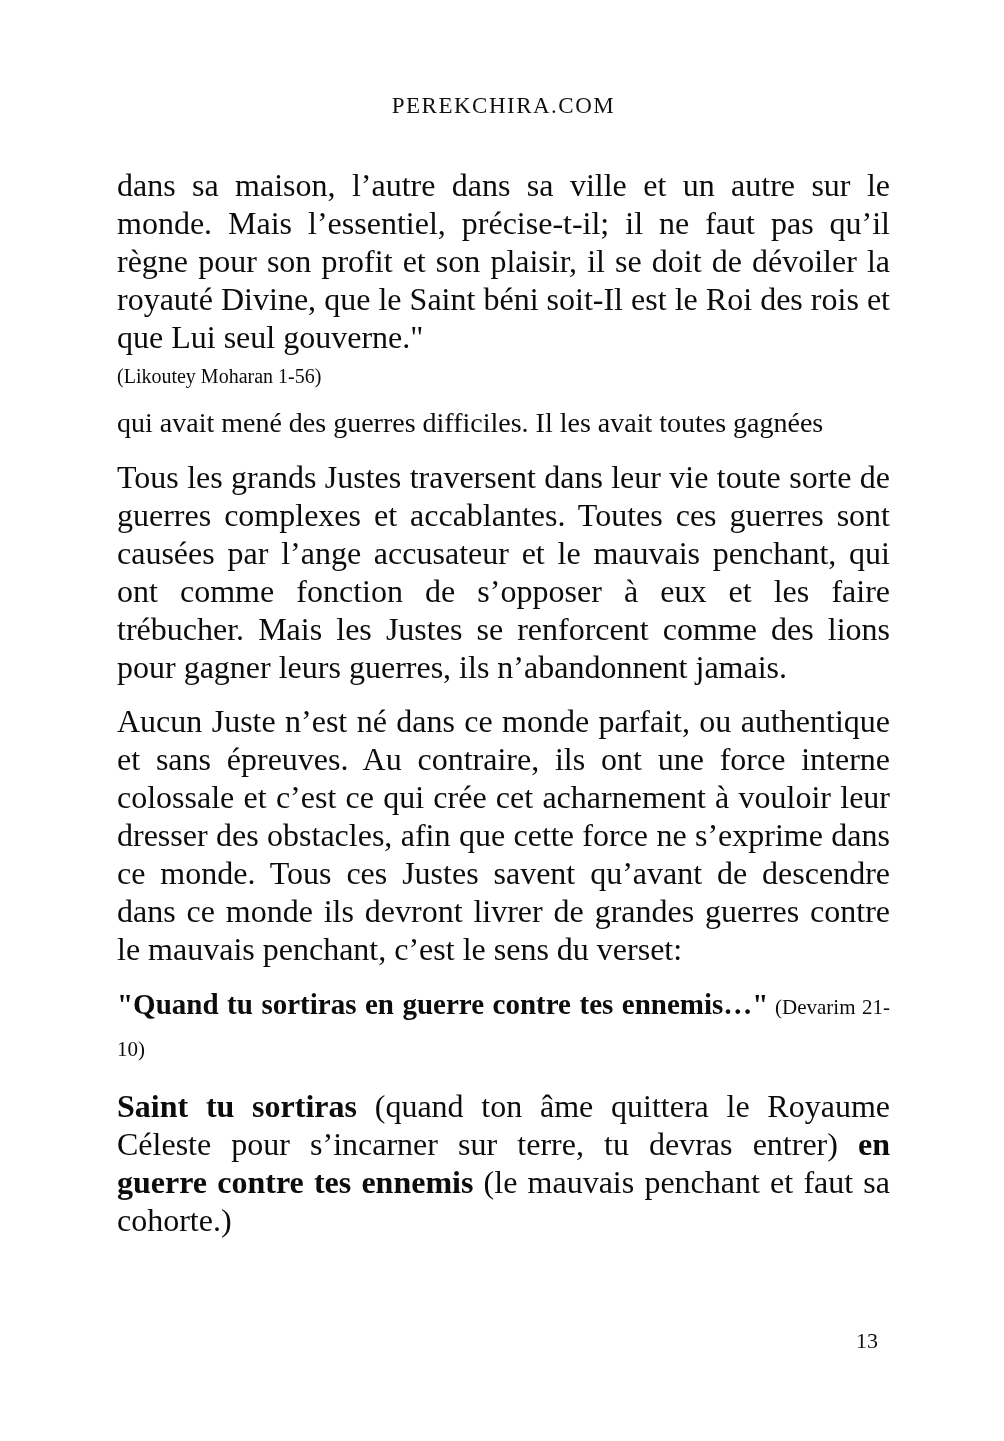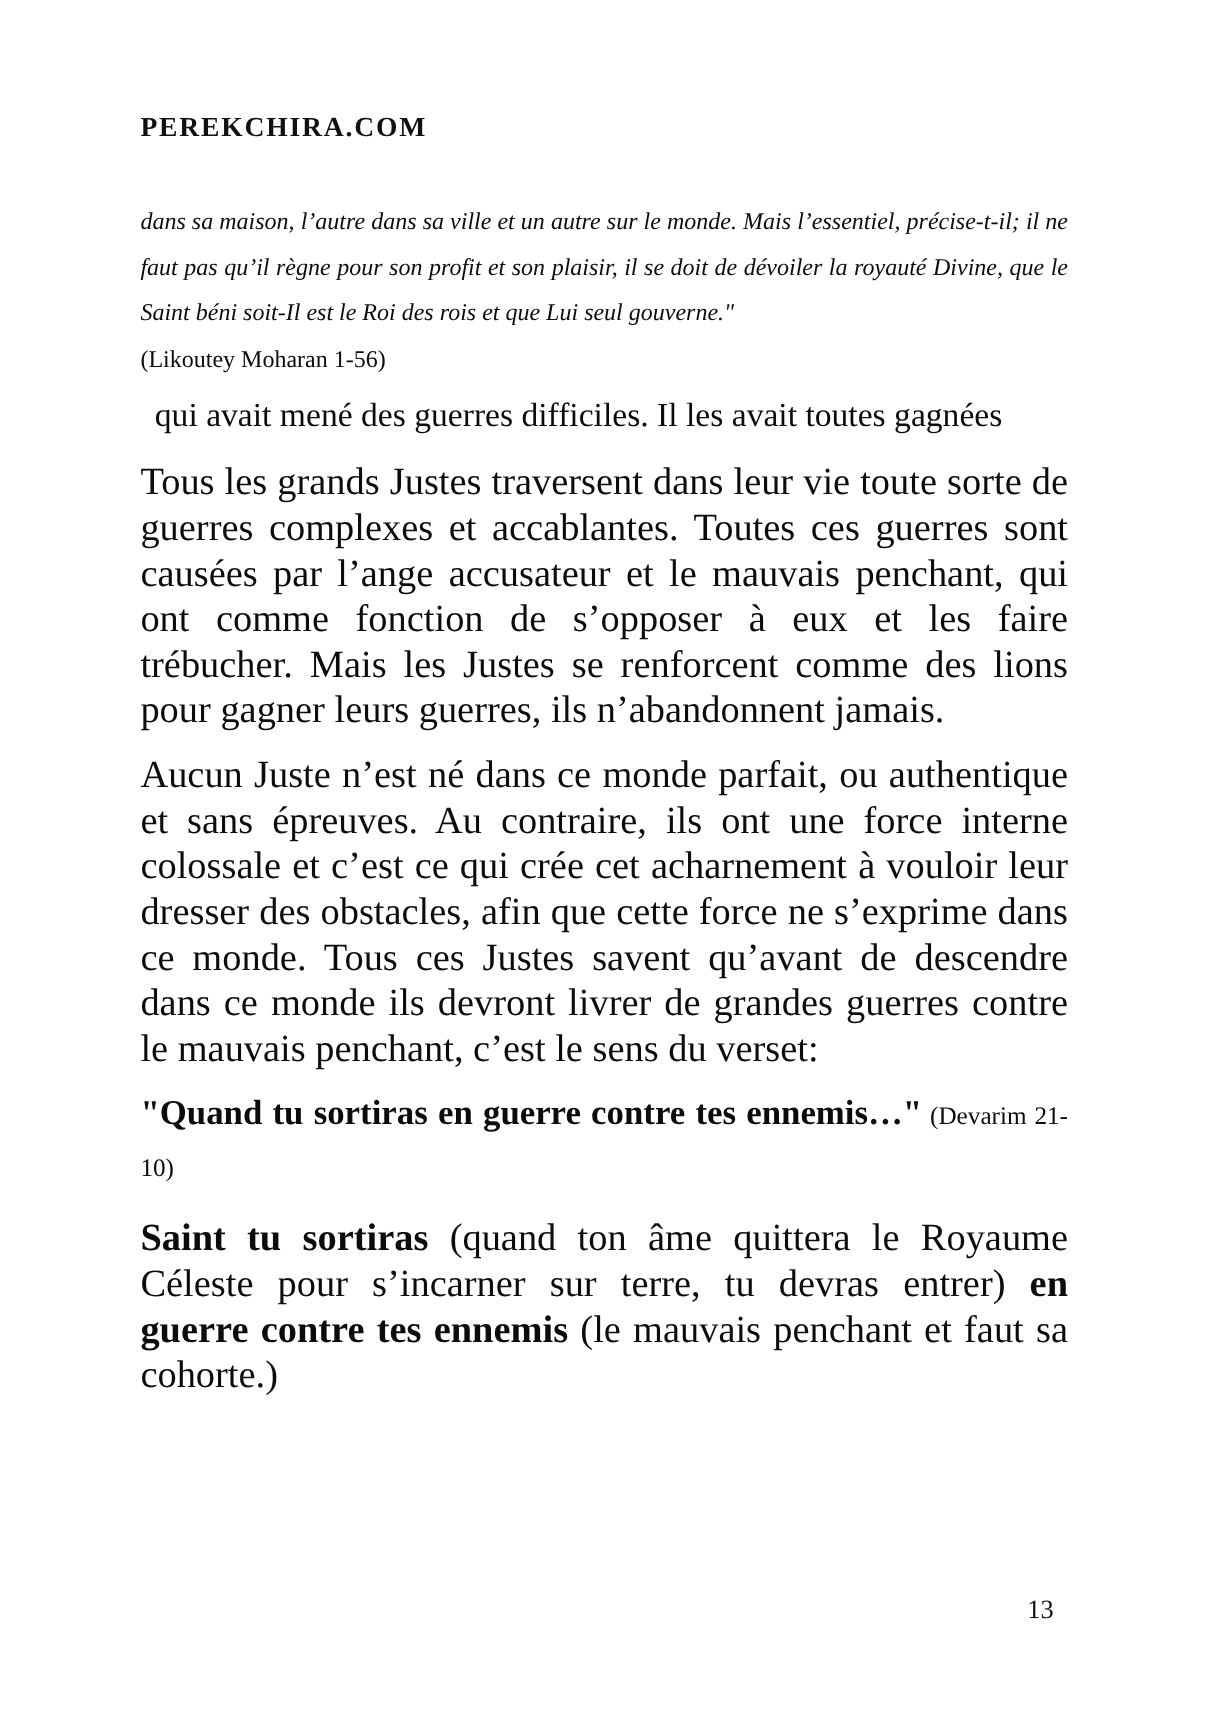--- a/index.html
+++ b/index.html
@@ -13,48 +13,46 @@
   }
   .page {
     position: relative;
     width: 1004px;
     height: 1441px;
     background: #ffffff;
     padding: 93px 114px 0 117px;
     overflow: hidden;
   }
   .running-header {
-    text-align: left;
+    text-align: center;
     font-size: 23px;
     letter-spacing: 1.5px;
-    font-weight: 700;
+    font-weight: 400;
     color: #111111;
   }
   .page-body { margin-top: 47px; }
   .page-body p, .page-body h2 {
     text-align: justify;
     font-weight: 400;
   }
   .quote-italic {
-    font-style: italic;
-    font-size: 20px;
+    font-size: 32px;
     line-height: 38px;
   }
   .citation {
     font-size: 20px;
     line-height: 26px;
     margin-top: 7px;
     text-align: right;
   }
   .section-heading {
     font-size: 28px;
     line-height: 38px;
     font-weight: 700;
     margin-top: 15px;
-    margin-left: 12px;
   }
   .body-para {
     font-size: 32px;
     line-height: 38px;
     margin-top: 16px;
   }
   .verse-para {
     margin-top: 16px;
     line-height: 40px;
   }

